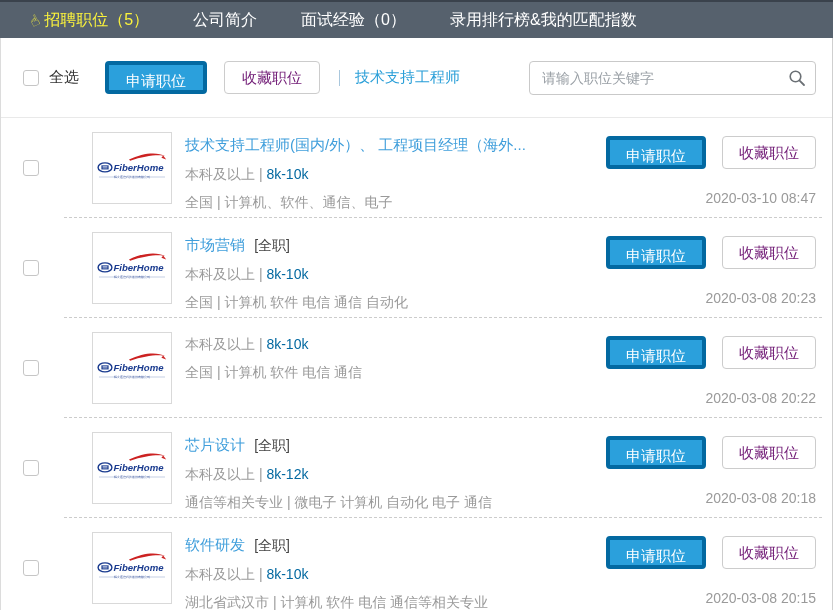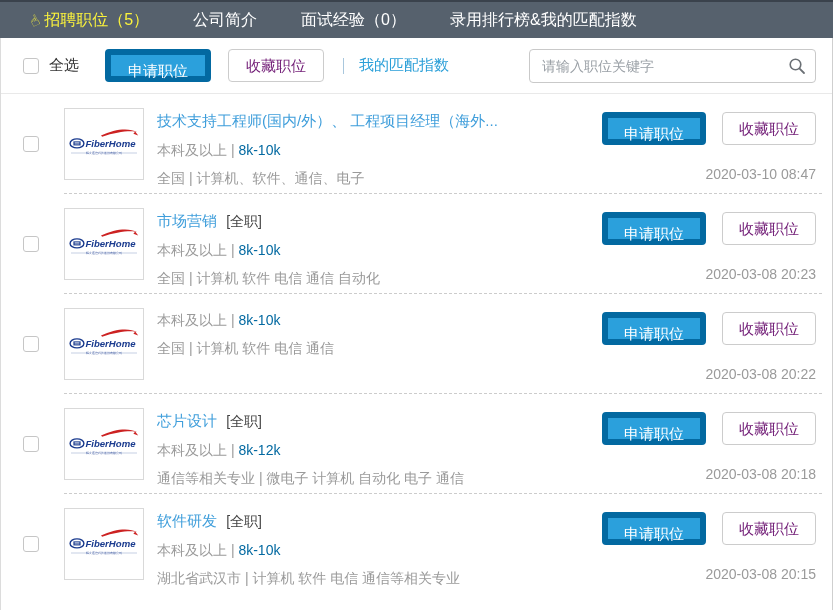--- a/index.html
+++ b/index.html
@@ -20,34 +20,34 @@
   }
   .tab { color:#fff; font-size:16px; cursor:pointer; white-space:nowrap; }
   .tab.active { color:#fbf33c; display:flex; align-items:center; gap:5px; }
   .hand-icon { display:inline-block; transform:rotate(-28deg); font-size:15px; line-height:1; }
 
   
   .content { border-left:1px solid #dcdcdc; border-right:1px solid #cfcfcf; height:572px; background:#fff; }
 
   
   .toolbar {
-    height:56px; display:flex; align-items:center;
+    height:80px; display:flex; align-items:center;
     padding:0 16px 0 22px; border-bottom:1px solid #e9e9e9;
   }
   input[type="checkbox"] {
     appearance:none; -webkit-appearance:none;
     width:16px; height:16px; border:1px solid #c6c6c6; border-radius:3px;
     background:#fff; margin:0; cursor:pointer; flex:none;
   }
   .select-all-label { margin-left:10px; font-size:15px; color:#333; }
   .btn {
     height:33px; padding:0 17px; border-radius:4px; font-size:15px;
     cursor:pointer; white-space:nowrap; line-height:31px;
   }
-  .btn-primary { background:#2ba0dc; color:#fff; border:6px solid #0369a1; }
+  .btn-primary { background:#2ba0dc; color:#fff; border:4px solid #0369a1; }
   .btn-ghost { background:#fff; color:#701a75; border:1px solid #ccc; }
   .toolbar .btn-primary { margin-left:26px; }
   .toolbar .btn-ghost { margin-left:17px; }
   .vdivider { width:1px; height:16px; background:#a9c7dd; margin:0 15px 0 19px; flex:none; }
   .download-link { color:#2a9fd8; font-size:15px; text-decoration:none; cursor:pointer; }
   .search-box { margin-left:auto; position:relative; }
   .search-box input[type="text"] {
     width:287px; height:34px; border:1px solid #c9c9c9; border-radius:4px;
     padding:0 36px 0 12px; font-size:14px; color:#333; outline:none;
   }
@@ -56,21 +56,21 @@
 
   
   .row { height:100px; display:flex; align-items:center; padding:0 16px 0 22px; position:relative; }
   .row:not(:last-child)::after {
     content:""; position:absolute; left:63px; right:10px; bottom:0;
     border-top:1px dashed #ccc;
   }
   .row input[type="checkbox"] { margin-right:25px; }
   .logo-box {
     width:80px; height:72px; border:1px solid #d9d9d9; background:#fff;
-    display:flex; align-items:center; justify-content:center; flex:none; margin-right:13px;
+    display:flex; align-items:center; justify-content:center; flex:none; margin-right:13px;margin-left:28px;
   }
   .info { flex:1; min-width:0; align-self:flex-start; padding-top:18px; }
   .title-line { font-size:15px; margin-bottom:11px; white-space:nowrap; overflow:hidden; }
   .job-title { color:#3f9edb; text-decoration:none; cursor:pointer;text-align:center; }
   .jobtype { color:#444; margin-left:5px; font-size:14px; }
   .meta { font-size:14px; color:#9a9a9a; margin-bottom:10px; }
   .salary { color:#0369a1; }
   .meta2 { font-size:14px; color:#9a9a9a; white-space:nowrap; overflow:hidden; }
   .actions { align-self:flex-start; padding-top:18px; margin-left:12px; display:flex; flex-direction:column; align-items:flex-end; flex:none; }
   .btn-group { display:flex; gap:16px; }
@@ -93,21 +93,21 @@
   </header>
 
   <div class="content">
 
     <div class="toolbar">
       <input type="checkbox" style="">
       <span class="select-all-label">全选</span>
       <button class="btn btn-primary">申请职位</button>
       <button class="btn btn-ghost">收藏职位</button>
       <span class="vdivider"></span>
-      <a class="download-link">我的匹配指数</a>
+      <a class="download-link">技术支持工程师</a>
       <div class="search-box">
         <input type="text" placeholder="请输入职位关键字" style="">
         <span class="search-icon">
           <svg width="18" height="18" viewBox="0 0 18 18">
             <circle cx="7.5" cy="7.5" r="5.3" fill="none" stroke="#6b7075" stroke-width="1.6"></circle>
             <line x1="11.6" y1="11.6" x2="16" y2="16" stroke="#6b7075" stroke-width="1.8" stroke-linecap="round"></line>
           </svg>
         </span>
       </div>
     </div>

